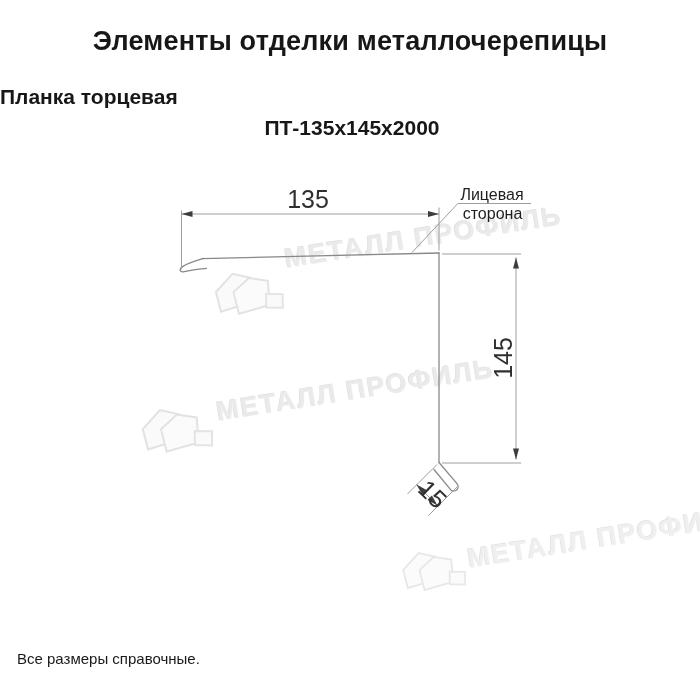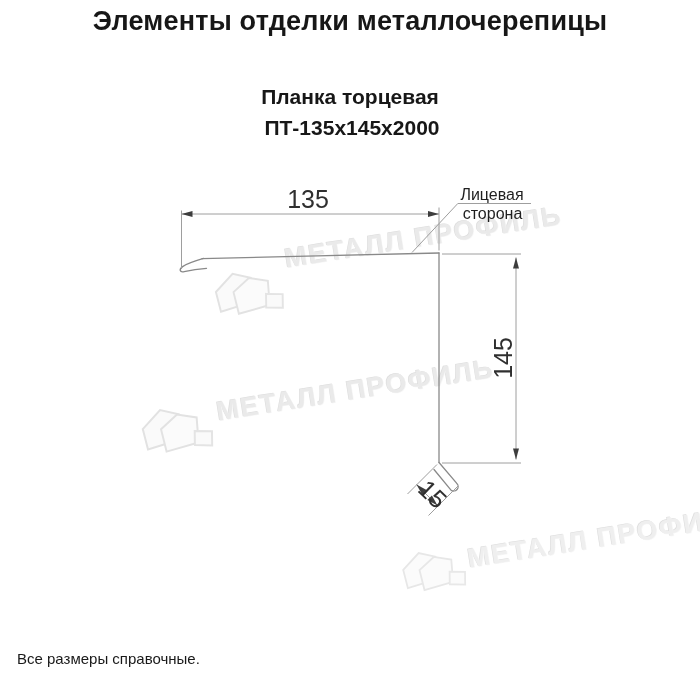--- a/index.html
+++ b/index.html
@@ -1,22 +1,22 @@
 <!DOCTYPE html>
 <html><head>
 <meta charset="utf-8">
 <style>
   html,body{margin:0;padding:0;}
   body{width:700px;height:700px;background:#fff;font-family:"Liberation Sans",sans-serif;}
   .canvas{position:relative;width:700px;height:700px;overflow:hidden;background:#fff;}
 
   
-  .title{position:absolute;left:0;right:0;top:6px;text-align:center;
+  .title{position:absolute;left:0;right:0;top:26px;text-align:center;
          font-size:27px;font-weight:700;color:#171717;letter-spacing:.2px;}
-  .subtitle{position:absolute;left:0;right:0;top:85px;text-align:center;
+  .subtitle{position:absolute;left:0;right:0;top:85px;
          font-size:21px;font-weight:700;color:#171717;}
   .code{position:absolute;left:4px;right:0;top:116px;text-align:center;
          font-size:21px;font-weight:700;color:#171717;}
 
   
   .footer{position:absolute;left:17px;top:649px;font-size:15px;line-height:20.5px;color:#191919;}
 
   
   .wm-text{position:absolute;font-weight:700;font-size:27px;letter-spacing:1.5px;
            white-space:nowrap;color:#eaeaea;

